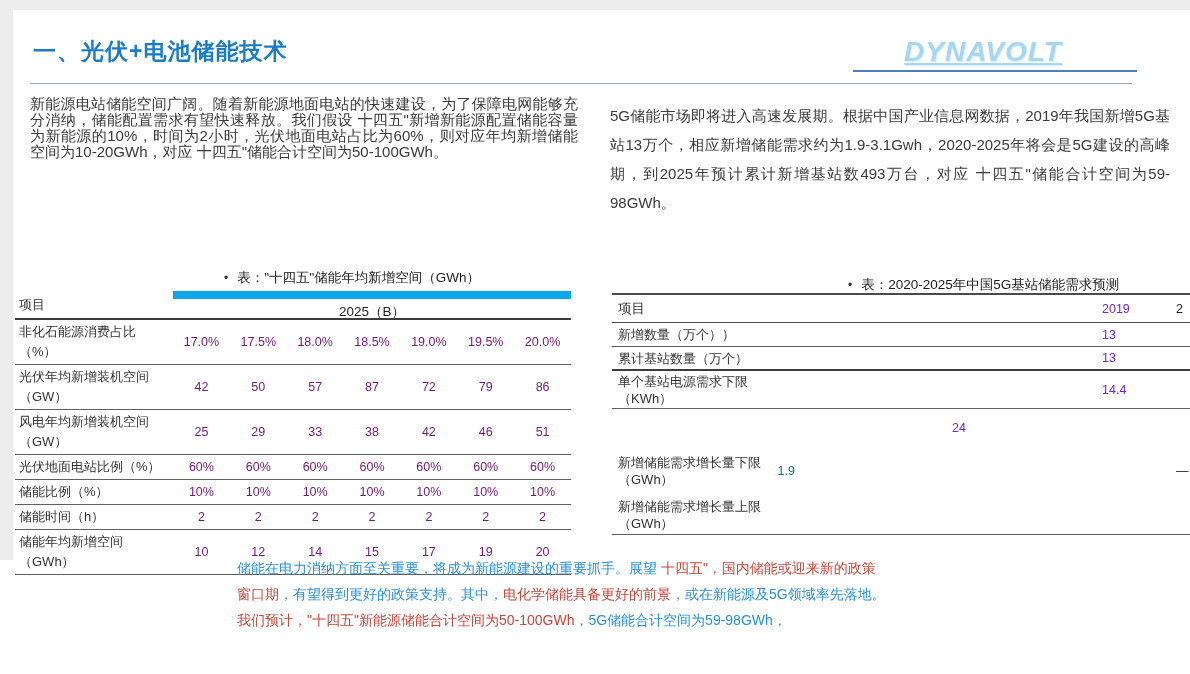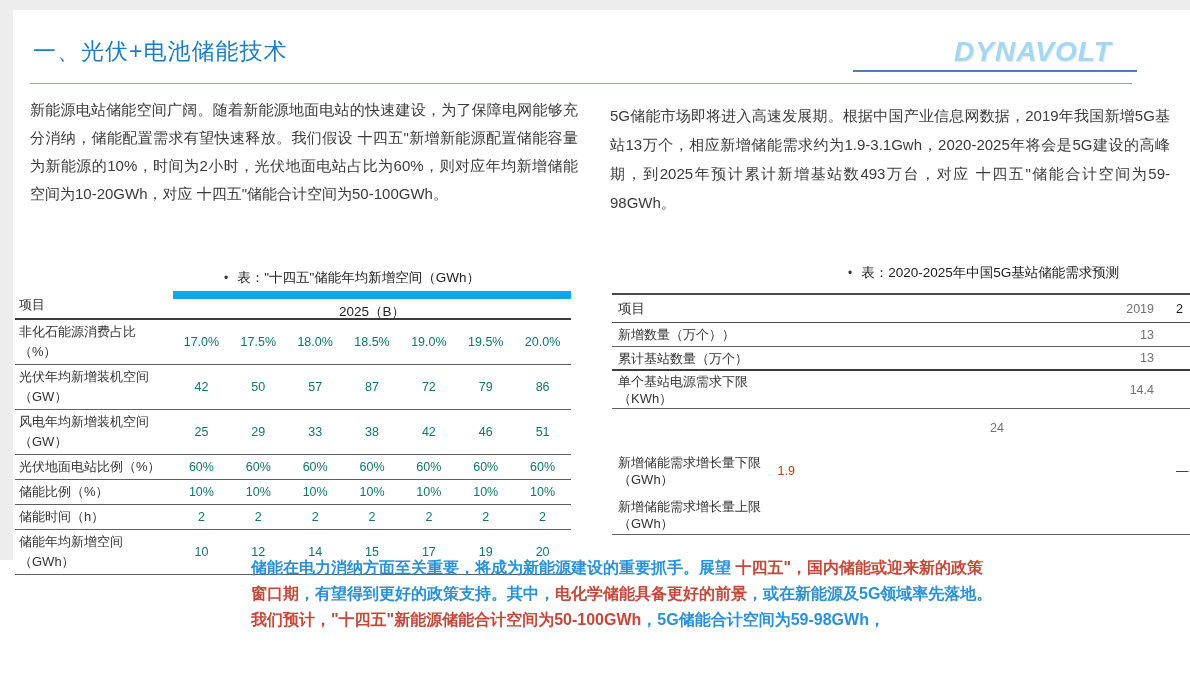--- a/index.html
+++ b/index.html
@@ -1,66 +1,66 @@
 <!DOCTYPE html>
 <html><head>
 <meta charset="utf-8">
 <style>
   html,body{margin:0;padding:0;background:#ffffff;}
   .slide{position:relative;width:1190px;height:674px;background:#ffffff;overflow:hidden;
          font-family:"Liberation Sans","DejaVu Sans",sans-serif;}
   .edge-top{position:absolute;left:0;top:0;width:1190px;height:10px;background:#ededed;}
   .edge-left{position:absolute;left:0;top:0;width:13px;height:560px;background:#ededed;}
 
-  .page-title{position:absolute;left:33px;top:36px;font-size:23px;font-weight:normal;color:#1b7cc6;letter-spacing:1px;}
+  .page-title{position:absolute;left:33px;top:36px;font-size:23px;font-weight:bold;color:#1b7cc6;letter-spacing:1px;}
   .title-rule{position:absolute;left:30px;top:83px;width:1102px;height:1px;background:#93a9c6;}
-  .logo{position:absolute;left:898px;top:36px;width:270px;text-align:center;font-size:28px;font-style:italic;
-        font-weight:800;letter-spacing:1px;color:#a6d6f1;text-shadow:1px 1px 0 #d9eefa;}
+  .logo{position:absolute;left:848px;top:36px;width:270px;text-align:center;font-size:28px;font-style:italic;
+        font-weight:800;letter-spacing:1px;color:#a6d6f1;text-shadow:1px 1px 0 #d9eefa;text-decoration:underline;}
   .logo-underline{position:absolute;left:853px;top:70px;width:284px;height:2px;background:#4d7fc0;}
 
-  .para{position:absolute;font-size:15px;color:#3b3b3b;line-height:28px;text-align:justify;margin:0;}
+  .para{position:absolute;font-size:15px;color:#3b3b3b;line-height:16px;text-align:justify;margin:0;}
   .para-left{left:30px;top:96px;width:548px;}
   .para-right{left:610px;top:101px;width:560px;line-height:29px;}
 
   .tbl-title{position:absolute;font-size:13.5px;color:#1c1c1c;white-space:nowrap;}
   .tbl-title .bullet{margin-right:9px;font-size:12px;color:#333;}
   .tbl-title-left{left:224px;top:269px;}
-  .tbl-title-right{left:848px;top:264px;}
+  .tbl-title-right{left:848px;top:276px;}
 
   
   .ltable{position:absolute;left:15px;top:291px;width:556px;}
   .lt-header{display:flex;align-items:stretch;border-bottom:2px solid #3c3c3c;height:27px;}
   .lt-header .lt-label{display:flex;align-items:center;}
   .lt-span{flex:1;text-align:center;border-top:8px solid #0ea5e9;line-height:25px;font-size:13.5px;color:#1f1f1f;}
   .lt-label{width:158px;padding-left:4px;font-size:13px;color:#333;box-sizing:border-box;}
   .lt-row{display:flex;align-items:center;border-bottom:1.5px solid #5f5f5f;}
   .lt-row.tall{min-height:37px;}
   .lt-row.short{min-height:21px;}
   .lt-row .lt-label{line-height:20px;padding-top:2px;padding-bottom:2px;}
-  .lt-cell{flex:1;text-align:center;font-size:12.5px;color:#0f766e;}
+  .lt-cell{flex:1;text-align:center;font-size:12.5px;color:#701a75;}
 
   
   .rtable{position:absolute;left:612px;top:293px;width:590px;}
   .rt-row{display:flex;align-items:center;box-sizing:border-box;}
   .rt-label{width:150px;padding-left:6px;font-size:13px;line-height:17px;color:#333;box-sizing:border-box;}
   .rt-mid{display:flex;width:340px;}
-  .rt-slot{width:48.5px;text-align:center;font-size:12.5px;color:#c2410c;}
-  .rt-2019{width:52px;text-align:right;font-size:12.5px;color:#737373;}
+  .rt-slot{width:48.5px;text-align:center;font-size:12.5px;color:#0f766e;}
+  .rt-2019{width:52px;text-align:left;font-size:12.5px;color:#6d28d9;}
   .rt-next{width:40px;text-align:left;padding-left:22px;font-size:12.5px;color:#1d1d1d;box-sizing:border-box;}
   .rt-header{height:30px;border-top:2px solid #4a4a4a;border-bottom:1.5px solid #4a4a4a;}
   .rt-header .rt-label{font-size:13.5px;}
   .b-thin{border-bottom:1.5px solid #5f5f5f;}
   .b-strong{border-bottom:2px solid #3c3c3c;}
   .h-short{min-height:24px;}
   .h-med{min-height:38px;}
   .h-big{min-height:48px;}
   .h-last{min-height:40px;}
 
   
-  .summary{position:absolute;left:251px;top:555px;width:745px;font-size:16px;line-height:26px;font-weight:bold;}
+  .summary{position:absolute;left:237px;top:555px;width:745px;font-size:14px;line-height:26px;}
   .seg-blue{color:#2a90d9;}
   .seg-red{color:#c5483a;}
 </style>
 </head>
 <body>
 
 <div class="slide">
   <div class="edge-top"></div>
   <div class="edge-left"></div>
 

